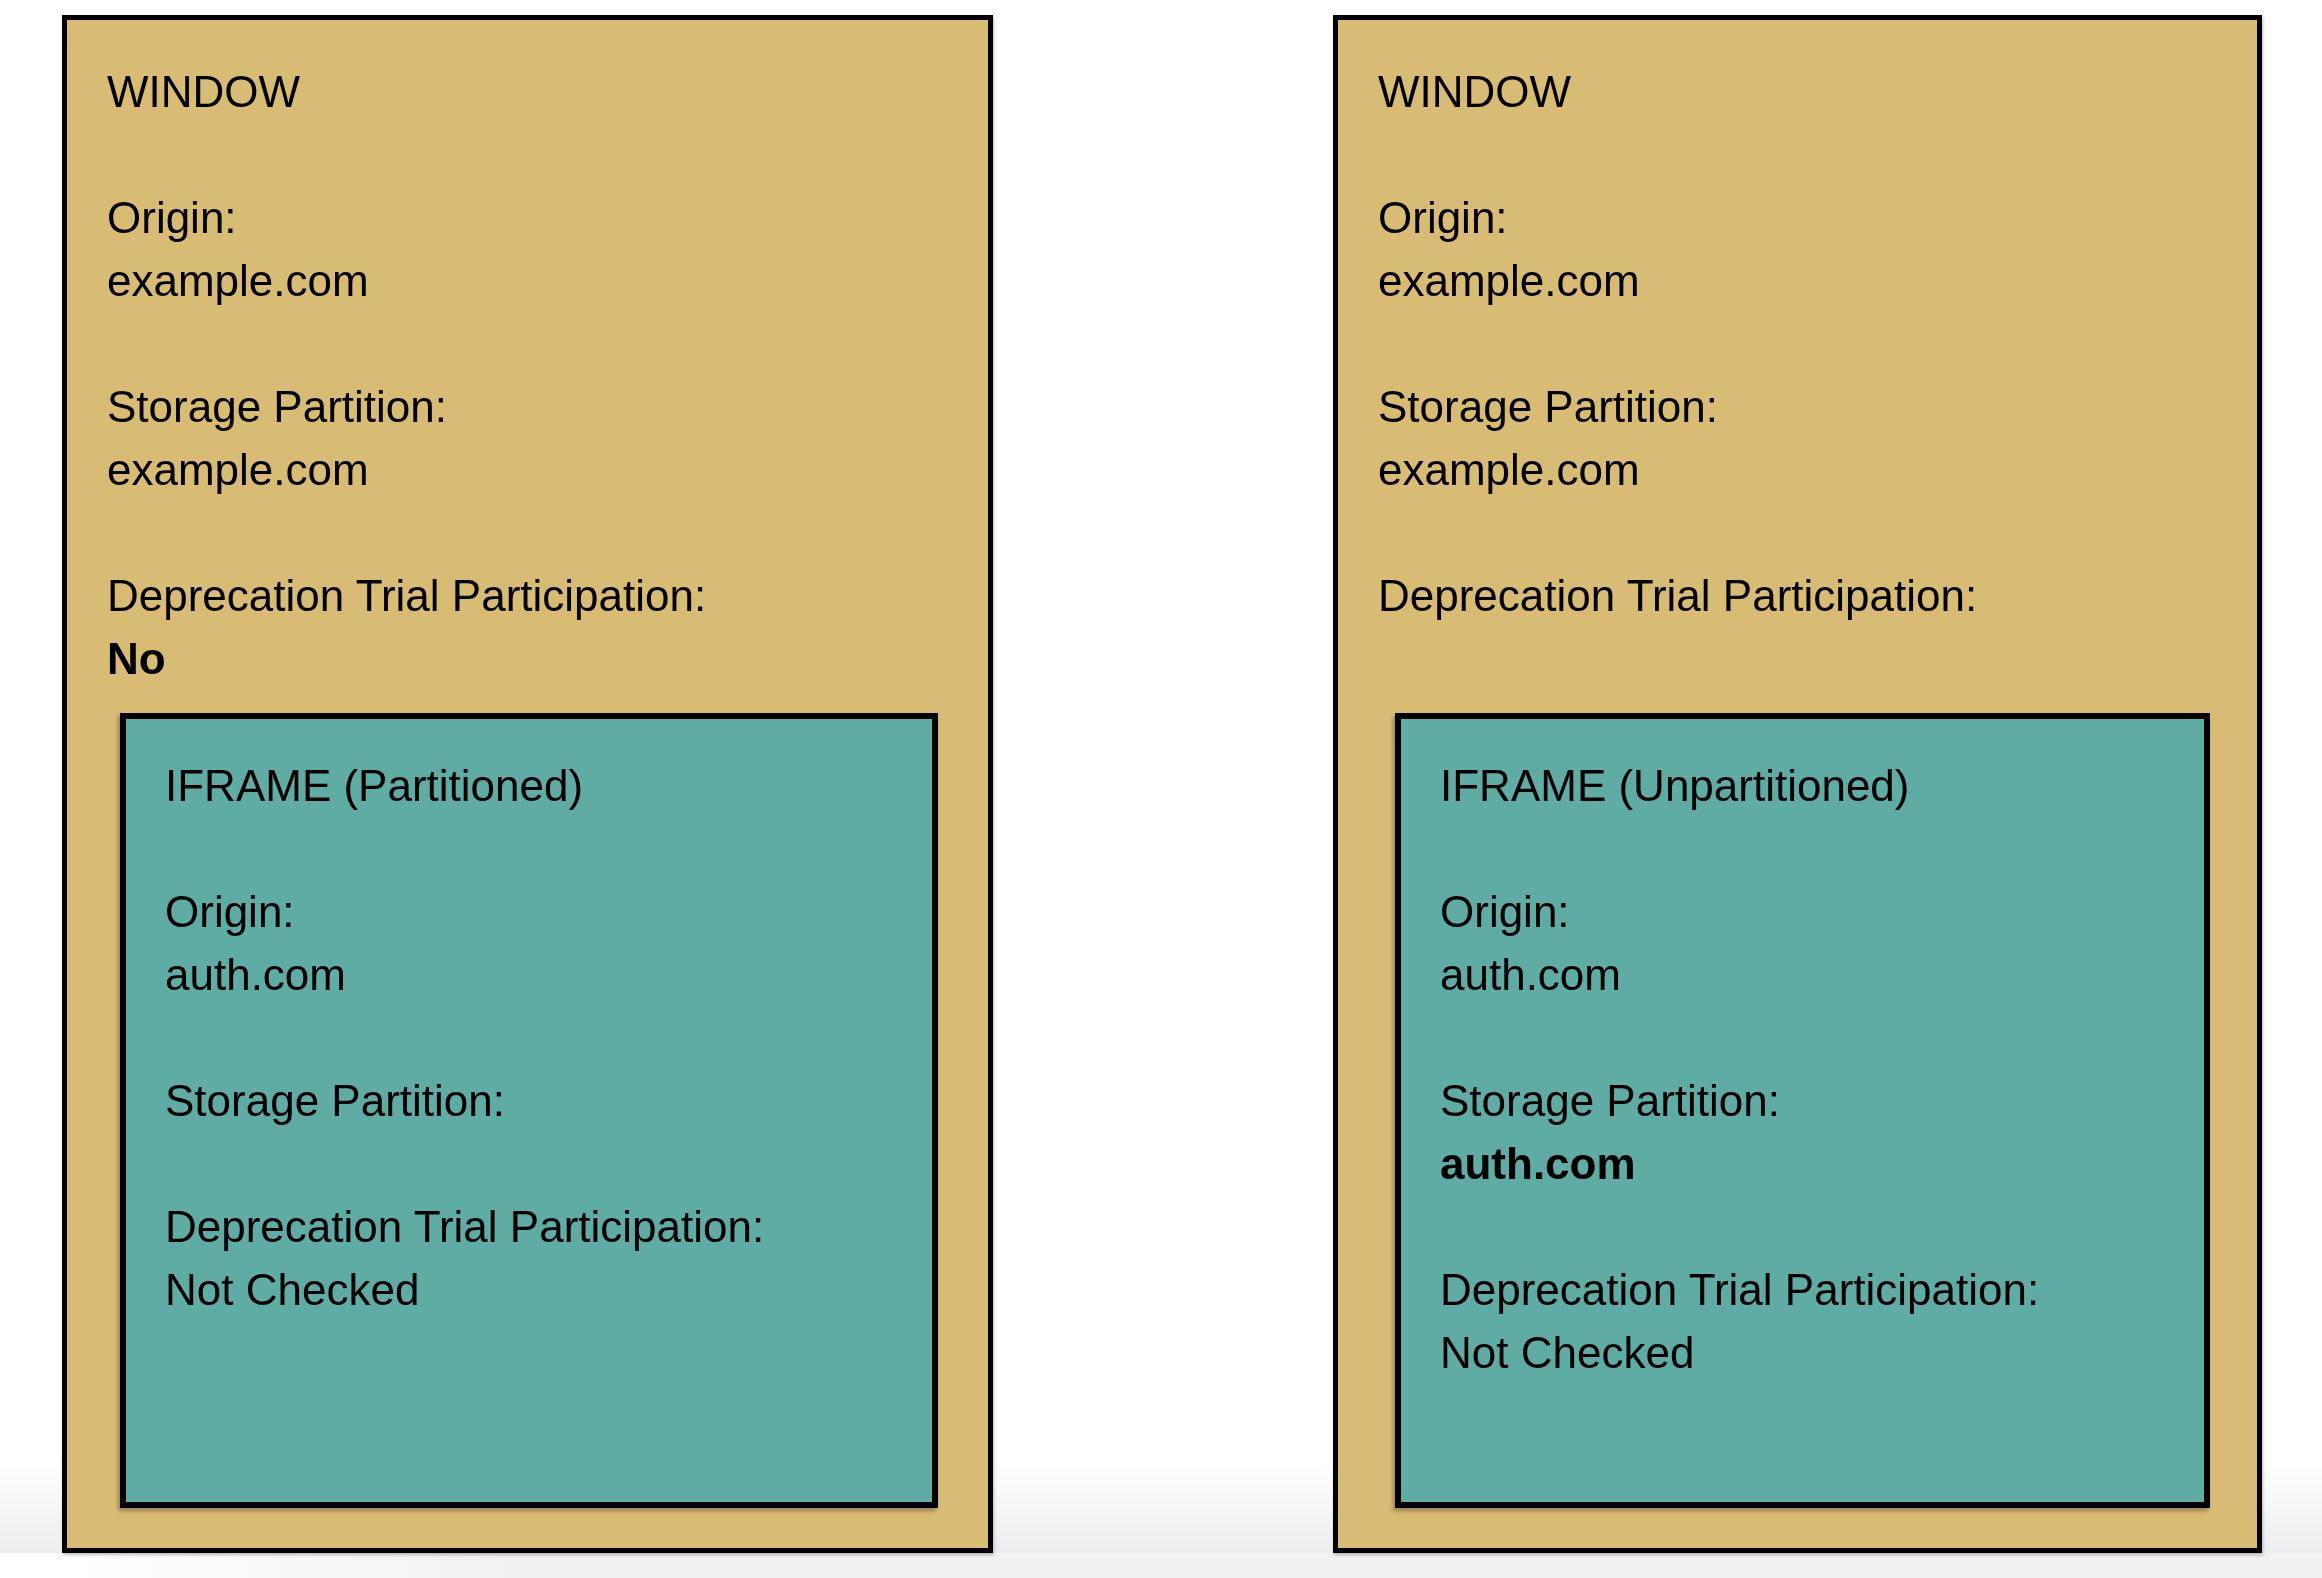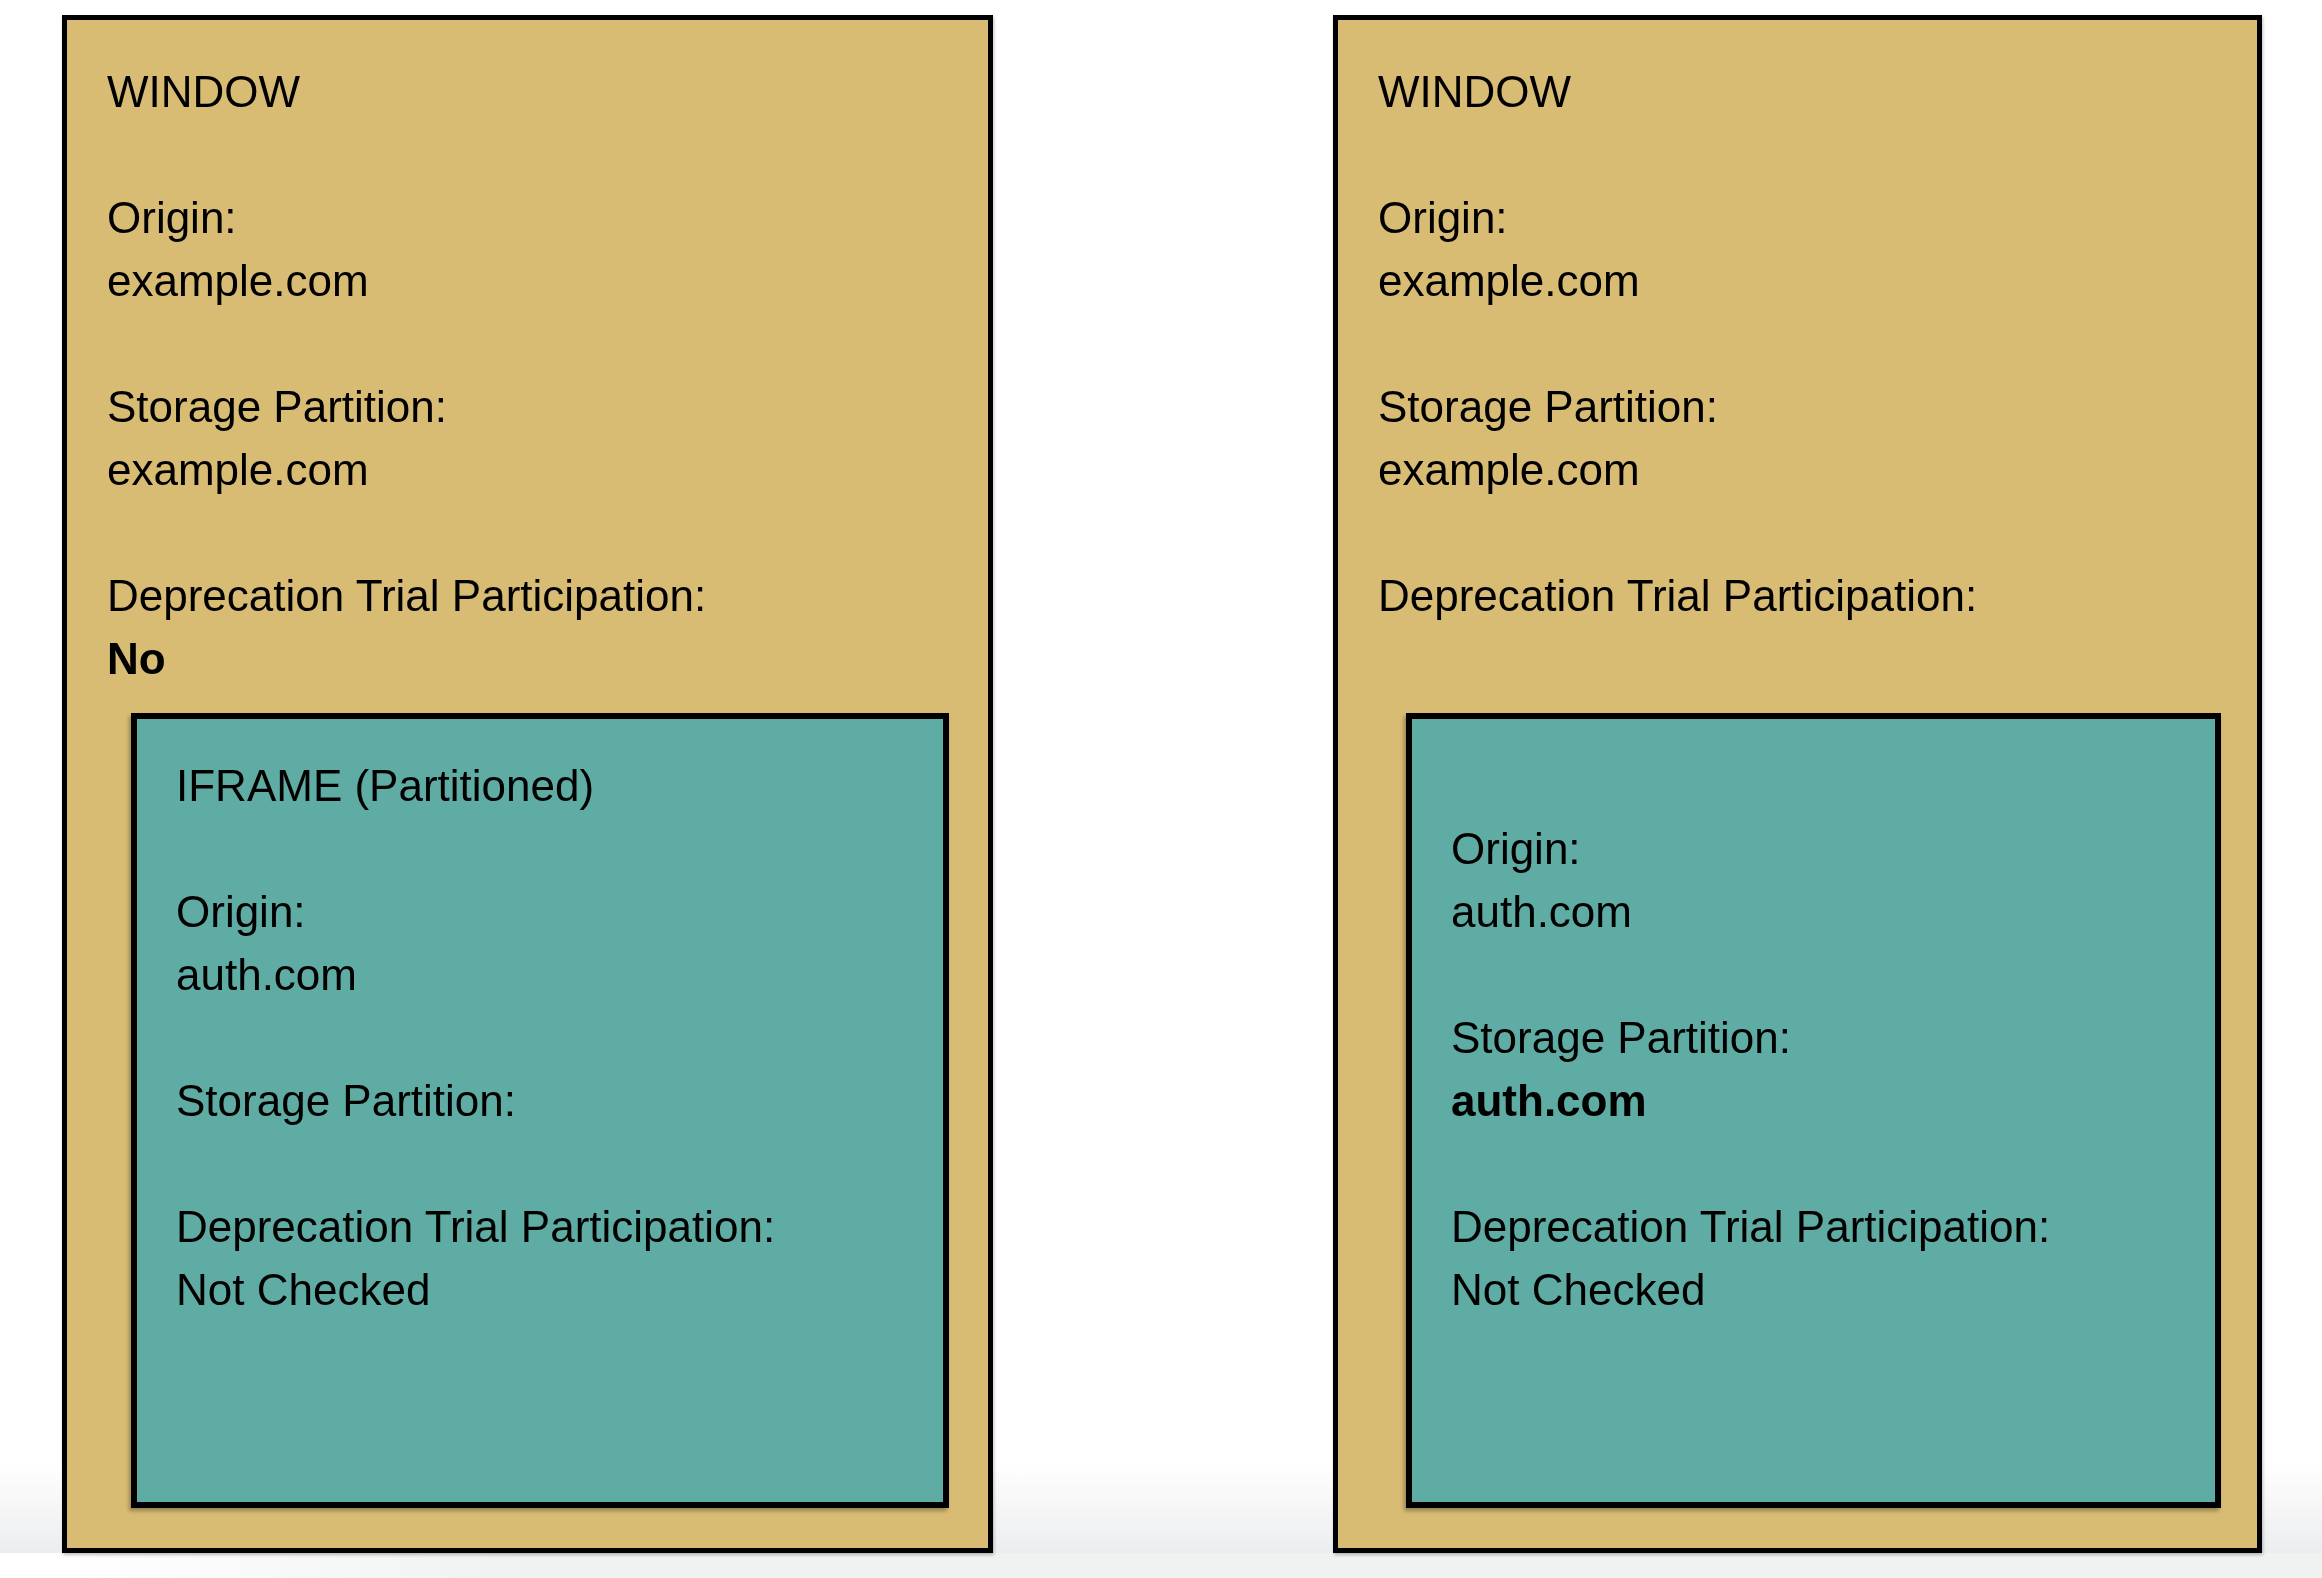--- a/index.html
+++ b/index.html
@@ -26,21 +26,20 @@
     z-index:1;
     box-shadow:1px 2px 3px rgba(0,0,0,0.25);
   }
   .window-box.left{left:62px;width:931px;}
   .window-box.right{left:1333px;width:929px;}
   .iframe-box{
     position:absolute;top:693px;height:795px;box-sizing:border-box;
     border:6px solid #000;
     padding:35px 14px 0 39px;
     box-shadow:-2px 3px 4px rgba(0,0,0,0.3);
-    margin-left:11px;
   }
   .window-box.left .iframe-box{left:53px;width:818px;}
   .window-box.right .iframe-box{left:57px;width:815px;}
   .line{
     font-size:44px;line-height:63px;white-space:nowrap;
   }
   .spacer{height:63px;}
   .bold{font-weight:bold;}
 </style>
 </head>
@@ -79,20 +78,21 @@
   <div class="spacer"></div>
   <div class="line">Origin:</div>
   <div class="line">example.com</div>
   <div class="spacer"></div>
   <div class="line">Storage Partition:</div>
   <div class="line">example.com</div>
   <div class="spacer"></div>
   <div class="line">Deprecation Trial Participation:</div>
 
   <div class="iframe-box" style="background-color: rgb(94, 172, 163);">
+    <div class="line">IFRAME (Unpartitioned)</div>
     <div class="spacer"></div>
     <div class="line">Origin:</div>
     <div class="line">auth.com</div>
     <div class="spacer"></div>
     <div class="line">Storage Partition:</div>
     <div class="line bold">auth.com</div>
     <div class="spacer"></div>
     <div class="line">Deprecation Trial Participation:</div>
     <div class="line">Not Checked</div>
   </div>

